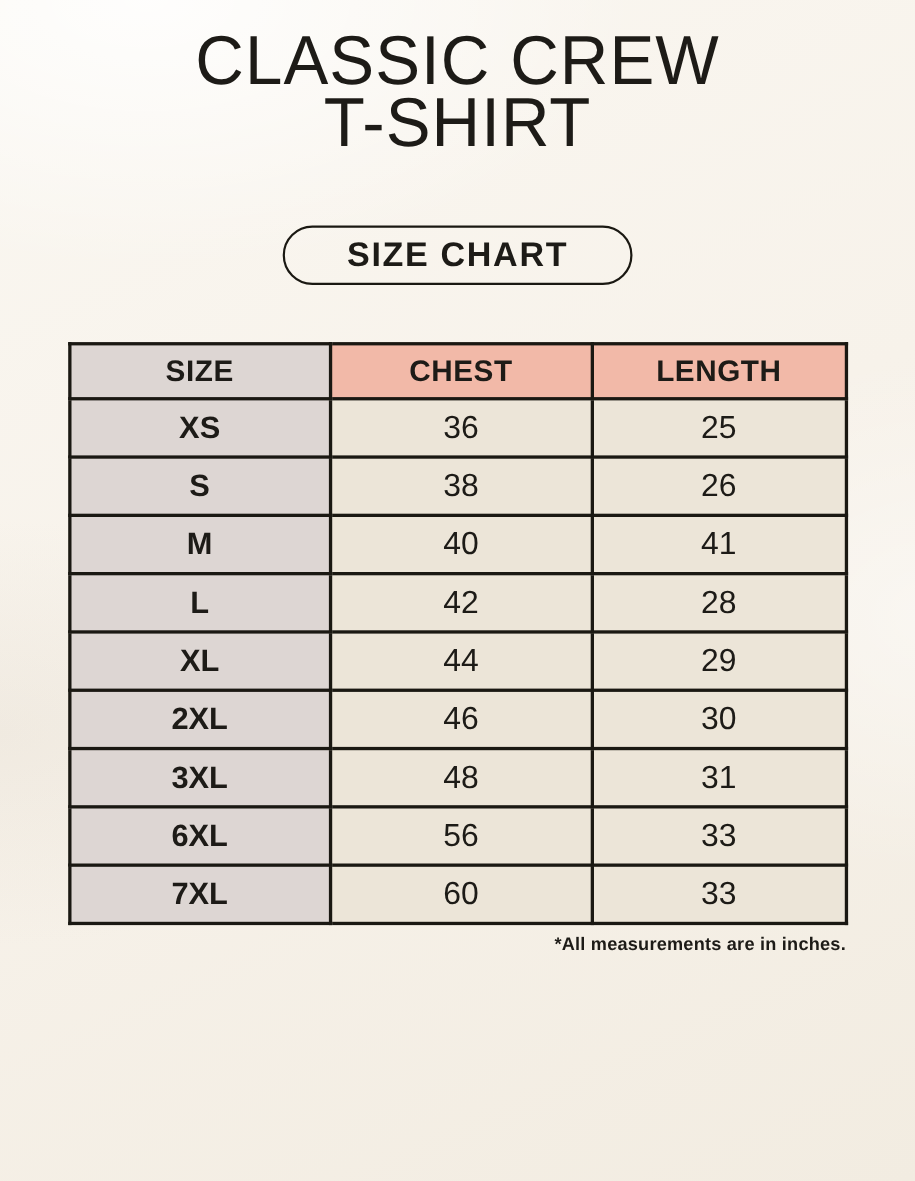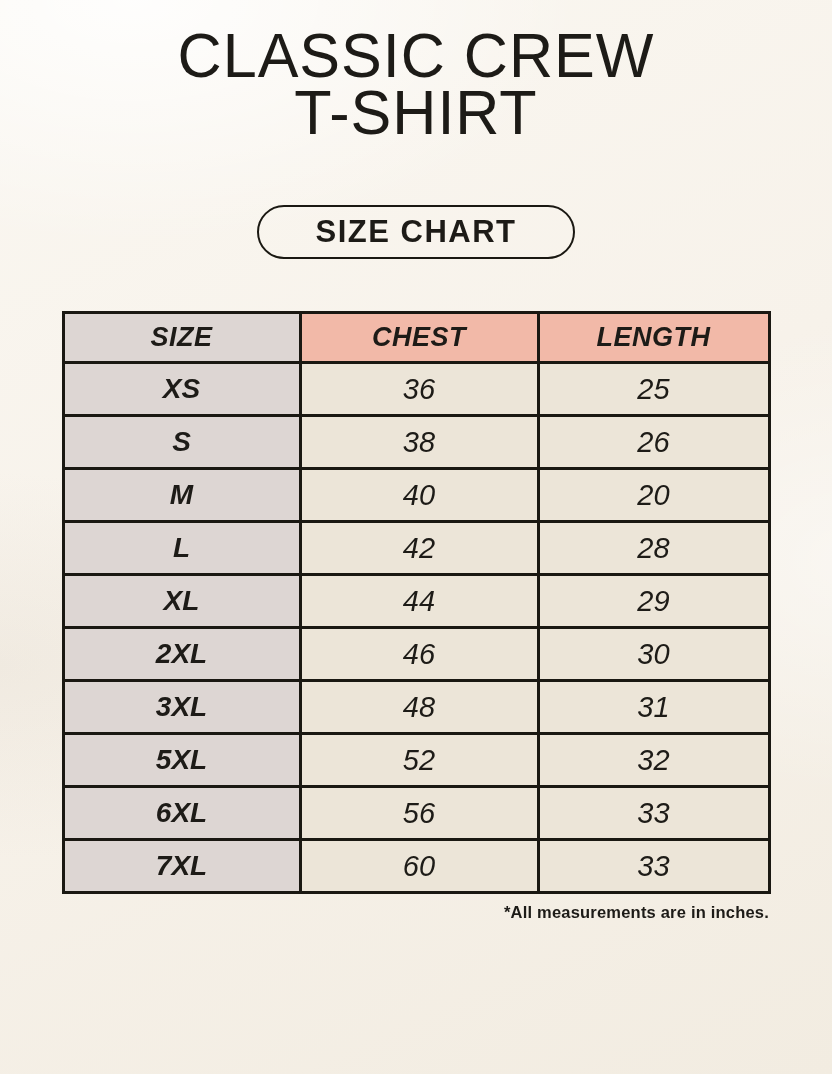--- a/index.html
+++ b/index.html
@@ -61,21 +61,20 @@
   }
   .size-table col.col-size   { width: 237px; }
   .size-table col.col-chest  { width: 238px; }
   .size-table col.col-length { width: 231px; }
   .size-table th, .size-table td {
     border: 3px solid var(--table-border, #1a1812);
     text-align: center;
     vertical-align: middle;
     padding: 0;
     color: var(--text, #1d1b17);
-    font-style: italic;
   }
   .size-table thead tr { height: 50px; }
   .size-table tbody tr { height: 53px; padding-left: 20px; }
   .size-table thead th {
     font-size: 27px;
     font-weight: 700;
     letter-spacing: 0.5px;
     background: var(--measure-header-bg, #f2b9a8);
   }
   .size-table thead th:first-child {
@@ -135,21 +134,21 @@
           <td>25</td>
         </tr>
         <tr>
           <th>S</th>
           <td>38</td>
           <td>26</td>
         </tr>
         <tr>
           <th>M</th>
           <td>40</td>
-          <td>20</td>
+          <td>41</td>
         </tr>
         <tr>
           <th>L</th>
           <td>42</td>
           <td>28</td>
         </tr>
         <tr>
           <th>XL</th>
           <td>44</td>
           <td>29</td>
@@ -158,25 +157,20 @@
           <th>2XL</th>
           <td>46</td>
           <td>30</td>
         </tr>
         <tr>
           <th>3XL</th>
           <td>48</td>
           <td>31</td>
         </tr>
         <tr>
-          <th>5XL</th>
-          <td>52</td>
-          <td>32</td>
-        </tr>
-        <tr>
           <th>6XL</th>
           <td>56</td>
           <td>33</td>
         </tr>
         <tr>
           <th>7XL</th>
           <td>60</td>
           <td>33</td>
         </tr>
       </tbody>

